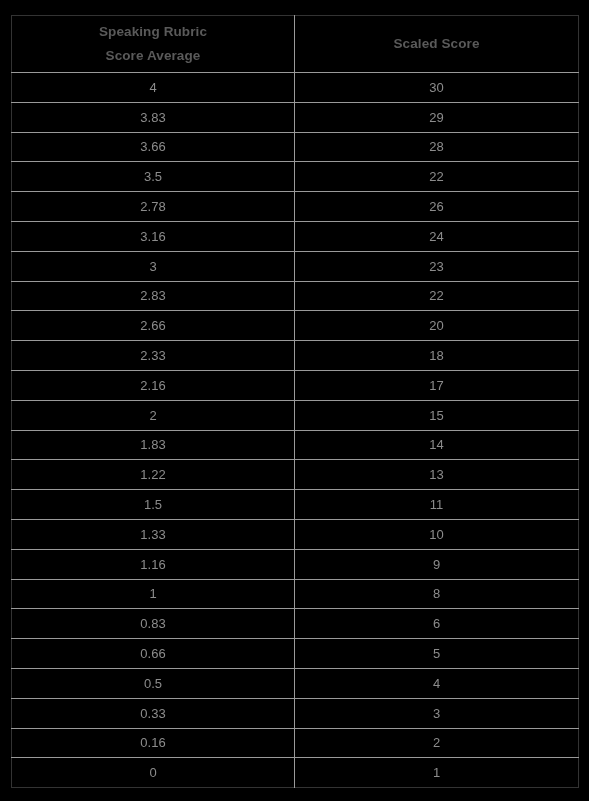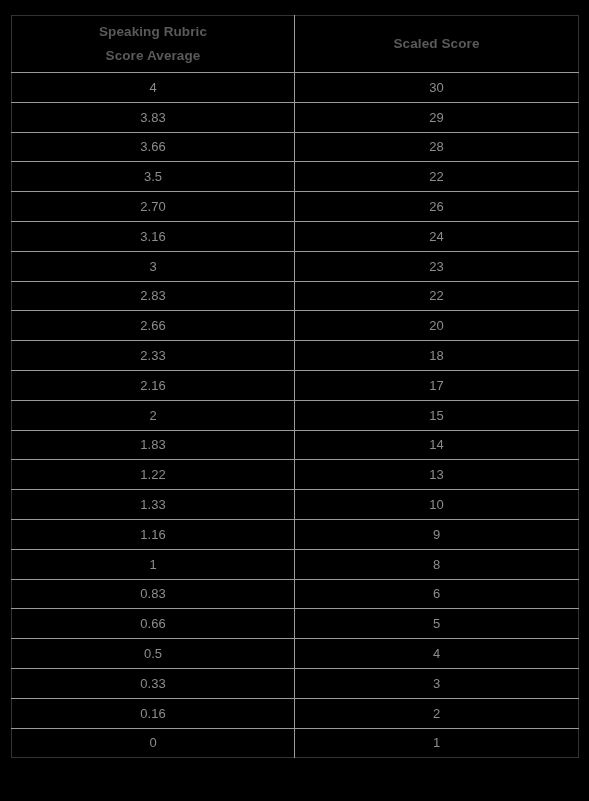--- a/index.html
+++ b/index.html
@@ -94,21 +94,21 @@
         </tr>
         <tr>
           <td>3.66</td>
           <td>28</td>
         </tr>
         <tr>
           <td>3.5</td>
           <td>22</td>
         </tr>
         <tr>
-          <td>2.70</td>
+          <td>2.78</td>
           <td>26</td>
         </tr>
         <tr>
           <td>3.16</td>
           <td>24</td>
         </tr>
         <tr>
           <td>3</td>
           <td>23</td>
         </tr>
@@ -132,20 +132,24 @@
           <td>2</td>
           <td>15</td>
         </tr>
         <tr>
           <td>1.83</td>
           <td>14</td>
         </tr>
         <tr>
           <td>1.22</td>
           <td>13</td>
+        </tr>
+        <tr>
+          <td>1.5</td>
+          <td>11</td>
         </tr>
         <tr>
           <td>1.33</td>
           <td>10</td>
         </tr>
         <tr>
           <td>1.16</td>
           <td>9</td>
         </tr>
         <tr>

